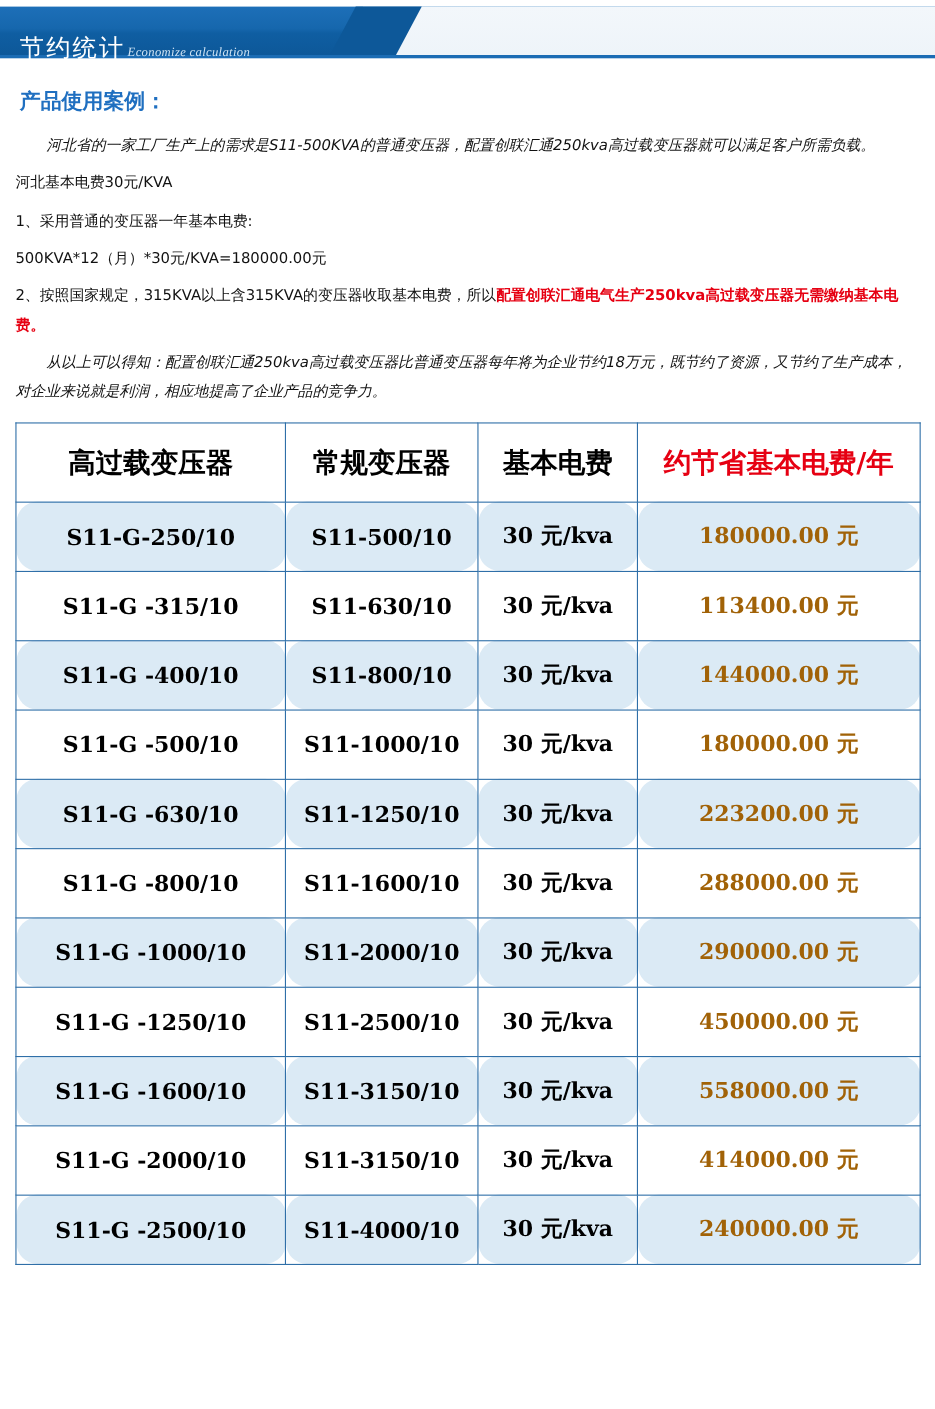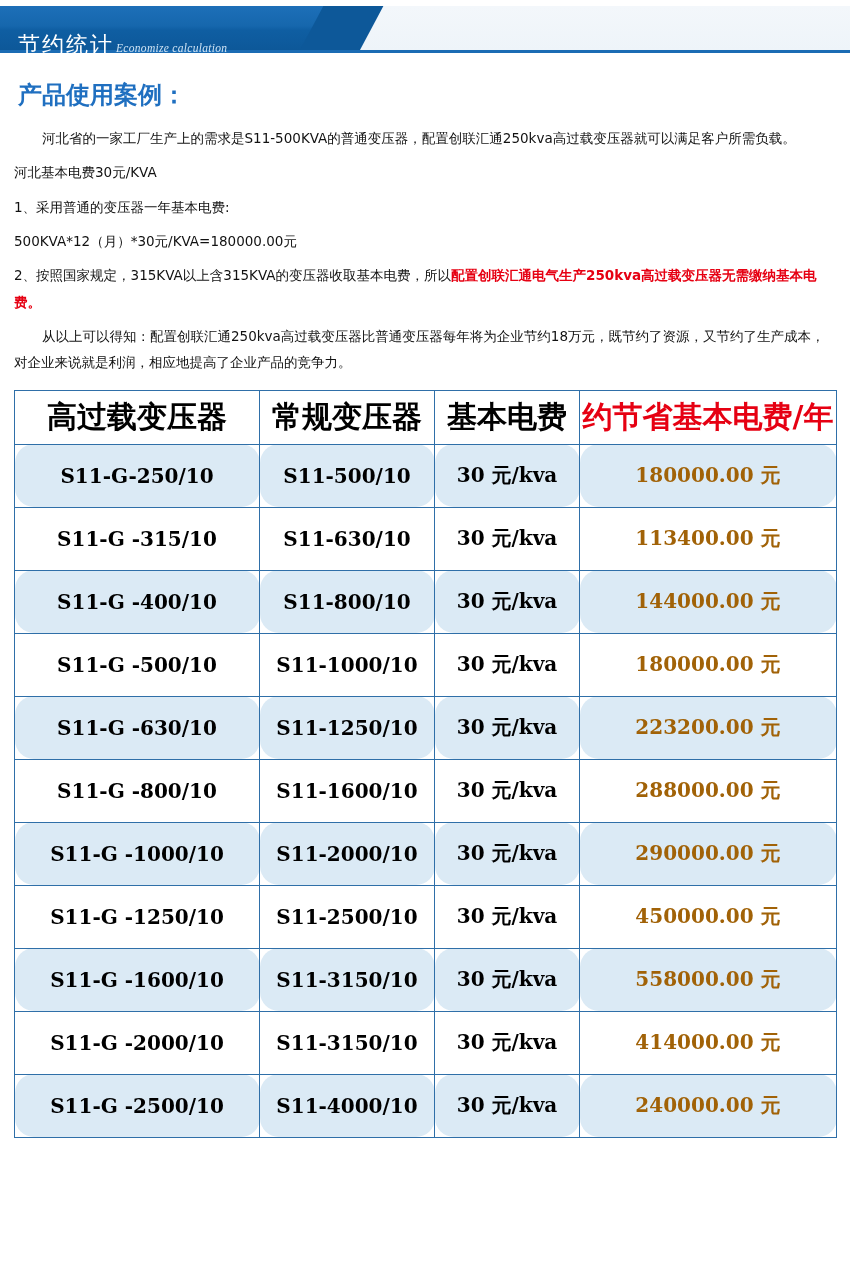--- a/index.html
+++ b/index.html
@@ -74,52 +74,52 @@
     letter-spacing: 0.3px;
     margin-top: 32px;
   }
 
   
   .content {
     padding: 0 14px;
   }
   .section-title {
     color: #1f6fc0;
-    font-size: 24px;
+    font-size: 19px;
     font-weight: bold;
     margin: 22px 0 14px 4px;
     font-family: "DejaVu Sans", sans-serif;
   }
   p.para {
     margin: 0 0 8px 0;
     font-size: 13.5px;
     line-height: 1.95;
     color: #111111;
     font-family: "DejaVu Sans", sans-serif;
   }
-  p.indent { text-indent: 28px; }
+  p.indent { text-indent: 28px; font-style: italic; }
   .red { color: #e60012; }
   .redbold { color: #e60012; font-weight: bold; }
 
   
   table.savings {
     width: 822px;
     margin: 14px auto 0 auto;
     border-collapse: collapse;
     table-layout: fixed;
   }
   table.savings th, table.savings td {
     border: 1px solid #2f6fa8;
     text-align: center;
     font-family: "DejaVu Serif", serif;
     color: #000000;
   }
   table.savings thead th {
-    height: 54px;
-    font-size: 30px;
+    height: 72px;
+    font-size: 25px;
     font-weight: bold;
     background: #ffffff;
   }
   table.savings thead th.accent {
     color: #e60012;
   }
   table.savings tbody td {
     height: 63px;
     font-size: 20px;
     font-weight: bold;

